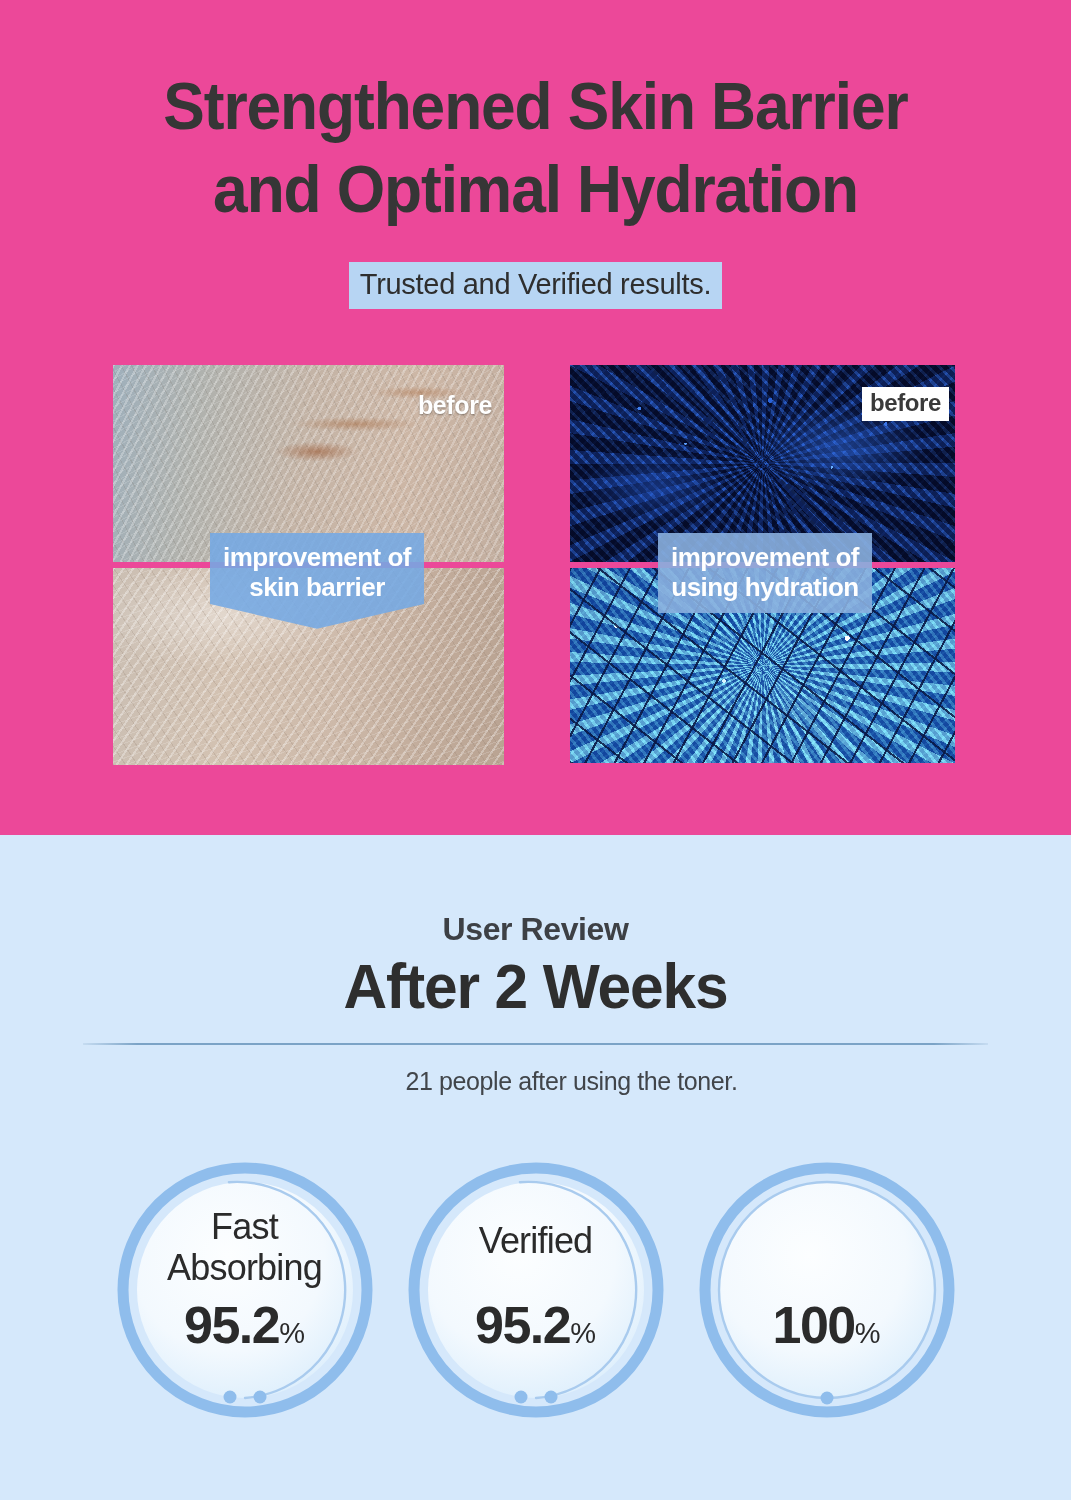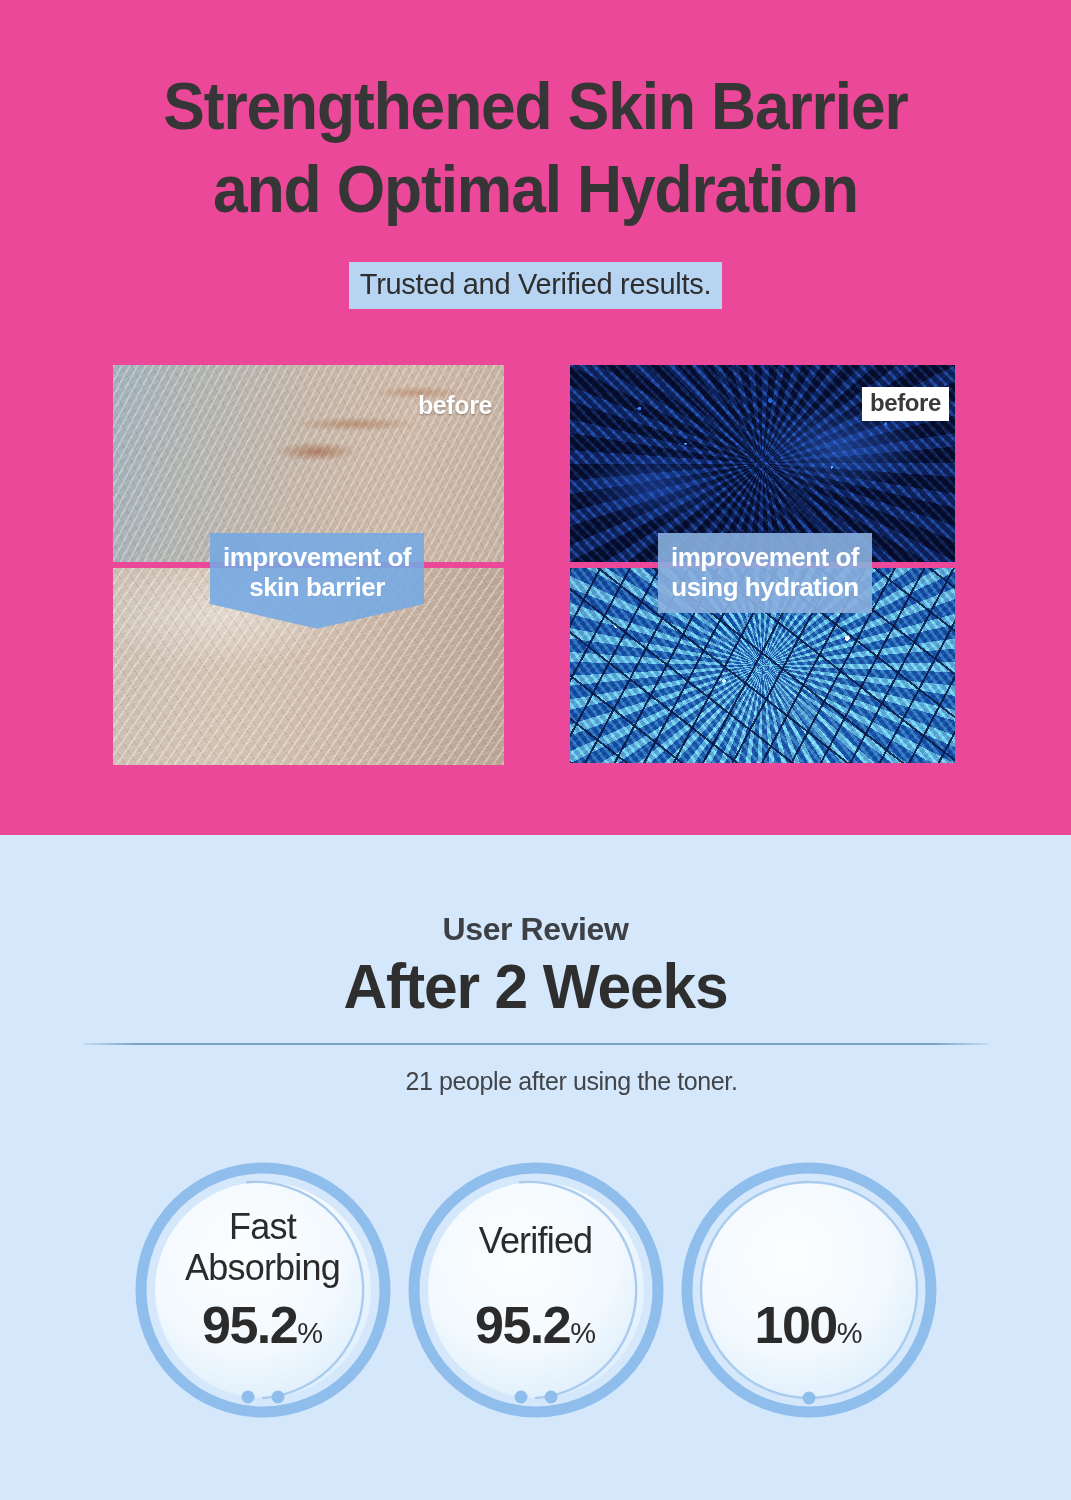--- a/index.html
+++ b/index.html
@@ -231,21 +231,21 @@
 
   
   .stats {
     position: absolute;
     left: 0; top: 1155px;
     width: 1071px;
     height: 270px;
     display: flex;
     justify-content: center;
     align-items: flex-start;
-    gap: 3px;
+    gap: 21px;
   }
   .stat {
     position: relative;
     width: 270px;
     height: 270px;
     flex: 0 0 auto;
   }
   .stat svg {
     position: absolute;
     left: 0; top: 0;

